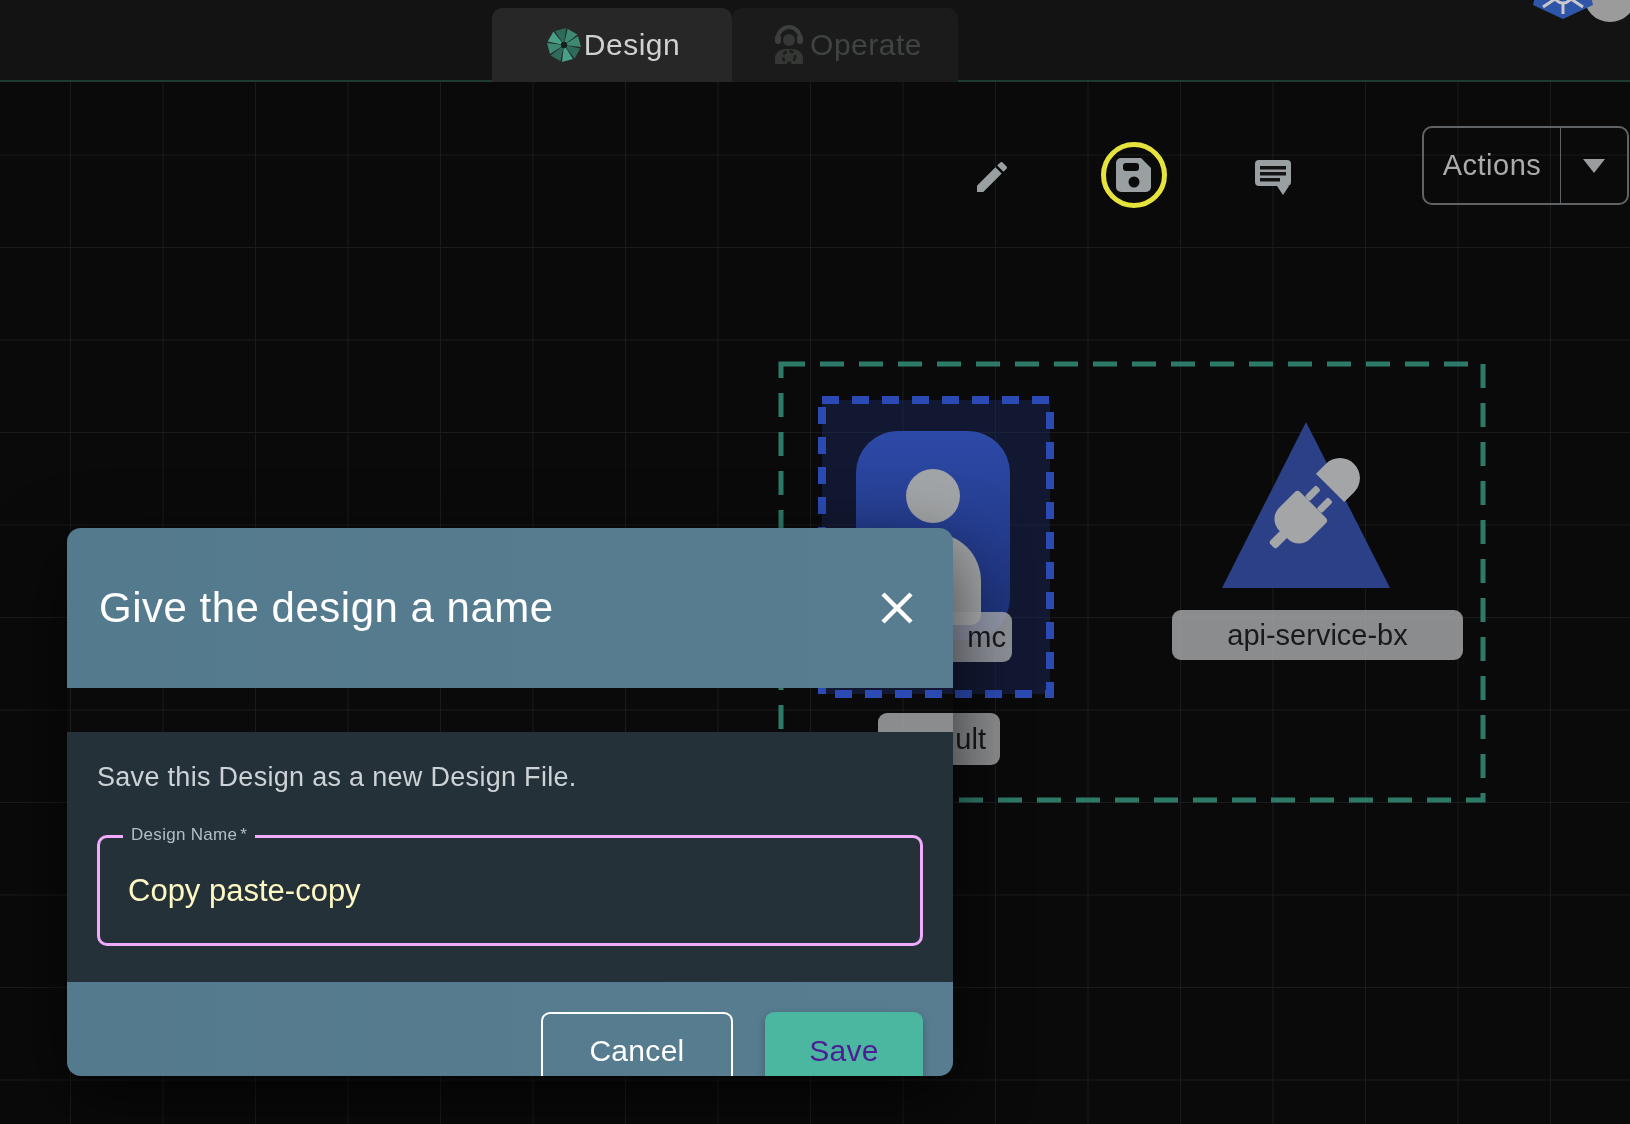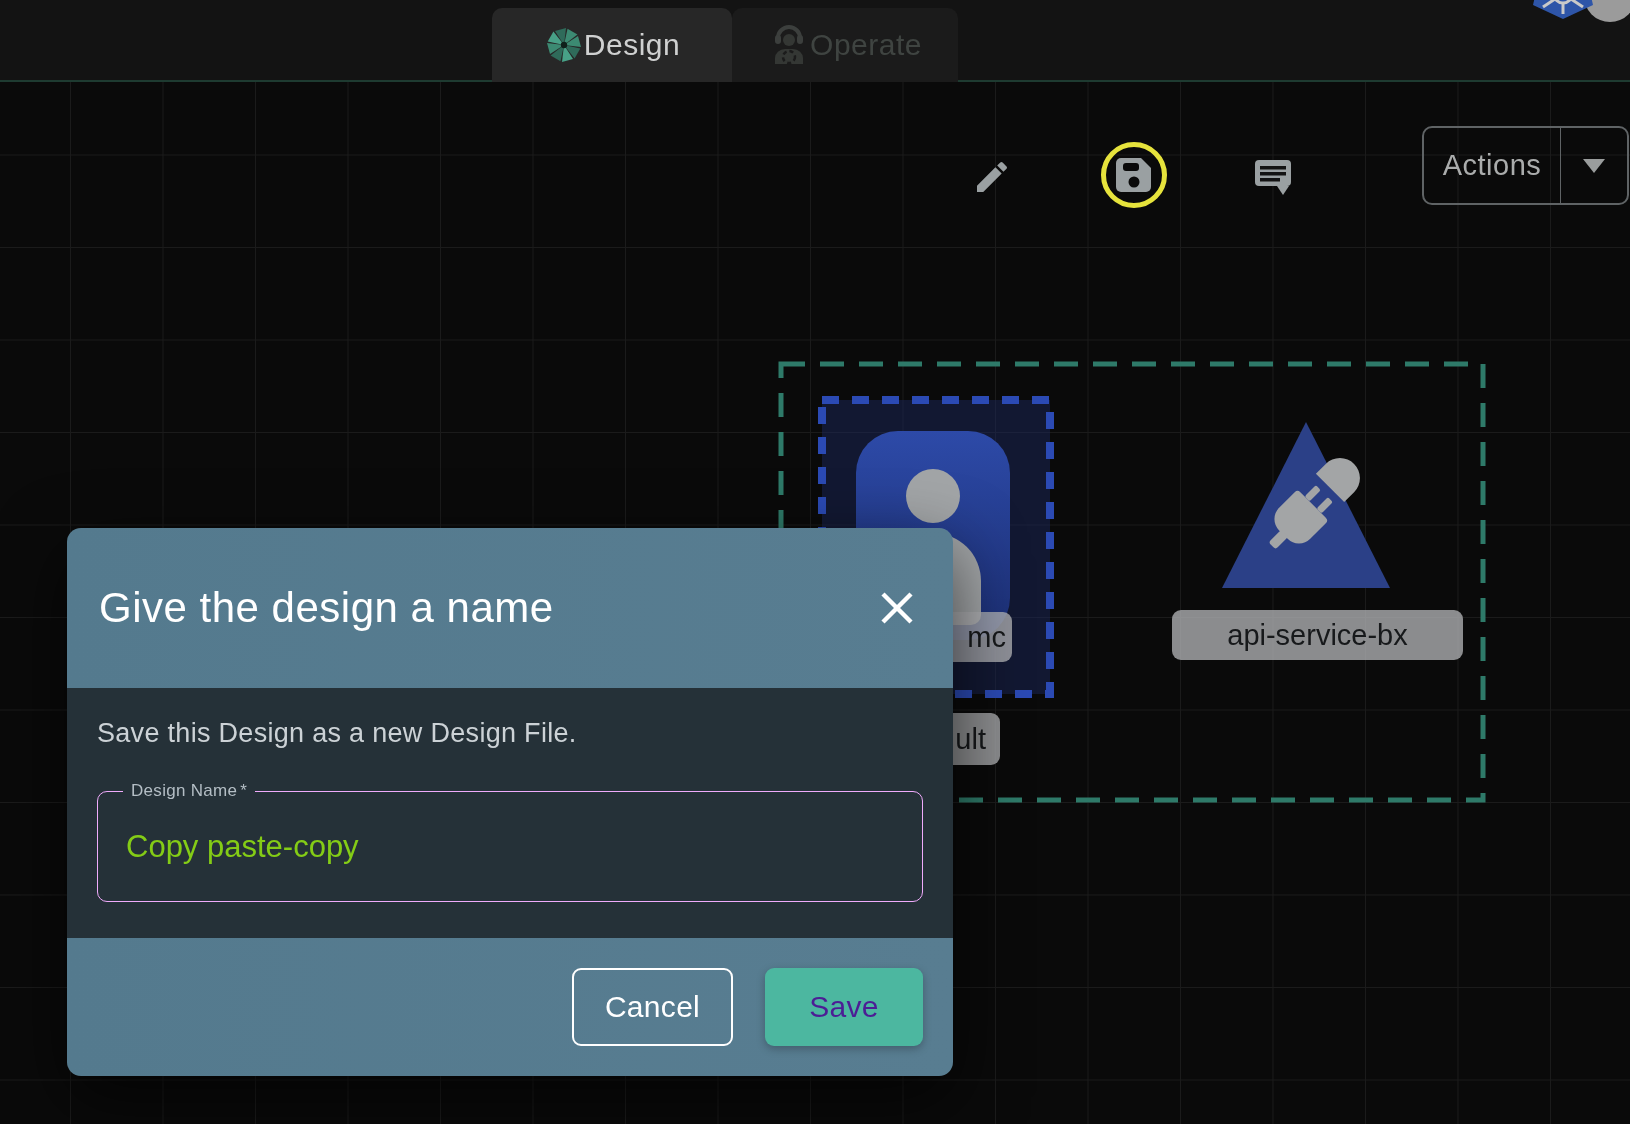--- a/index.html
+++ b/index.html
@@ -64,34 +64,34 @@
   
   .modal { position:absolute; left:67px; top:528px; width:886px; height:548px;
     border-radius:14px; overflow:hidden; z-index:10;
     box-shadow:0 24px 70px rgba(0,0,0,.65); }
   .modal-header { height:160px; background:linear-gradient(90deg,#547a8e,#587d91);
     display:flex; align-items:center; justify-content:space-between; padding:0 32px; }
   .modal-title { color:#ffffff; font-size:42px; font-weight:400; letter-spacing:.5px; }
   .modal-close { width:48px; height:48px; background:transparent; border:none;
     cursor:pointer; display:flex; align-items:center; justify-content:center; }
   .modal-body { height:250px; background:#253138; padding:0 30px; }
-  .modal-desc { padding-top:30px; color:#ccd2d6; font-size:27px; letter-spacing:.3px; }
+  .modal-desc { padding-top:30px; color:#ccd2d6; font-size:27px; letter-spacing:.3px;margin-top:44px; }
   .field-wrap { position:relative; margin-top:42px; height:111px; }
   .field-input { width:100%; height:111px; background:transparent;
-    border:1px solid #f0abfc; border-radius:10px; padding:0 28px;
-    color:#84cc16; font-size:31px; font-family:"Liberation Sans", sans-serif; outline:none; }
+    border:3px solid #f0abfc; border-radius:10px; padding:0 28px;
+    color:#fef9c3; font-size:31px; font-family:"Liberation Sans", sans-serif; outline:none; }
   .field-label { position:absolute; left:26px; top:-10px; padding:0 8px;
     background:#253138; color:#b4bec5; font-size:17px; letter-spacing:.3px; }
   .req { color:#b4bec5; margin-left:3px; }
   .modal-footer { height:138px; background:linear-gradient(90deg,#547a8e,#587d91);
     display:flex; align-items:center; justify-content:flex-end; gap:32px;
     padding-right:30px; }
   .btn { height:78px; border-radius:9px; font-size:30px; cursor:pointer;
     font-family:"Liberation Sans", sans-serif; letter-spacing:.3px; }
-  .btn-cancel { width:161px; background:transparent; border:2px solid #ffffff; color:#ffffff; }
+  .btn-cancel { width:192px; background:transparent; border:2px solid #ffffff; color:#ffffff; }
   .btn-save { width:158px; background:#4cb7a0; border:none; color:#4c1d95;
     box-shadow:0 3px 8px rgba(0,0,0,.25); }
 </style>
 </head>
 <body>
 
 <div class="stage">
 
   <div class="canvas"></div>
 

